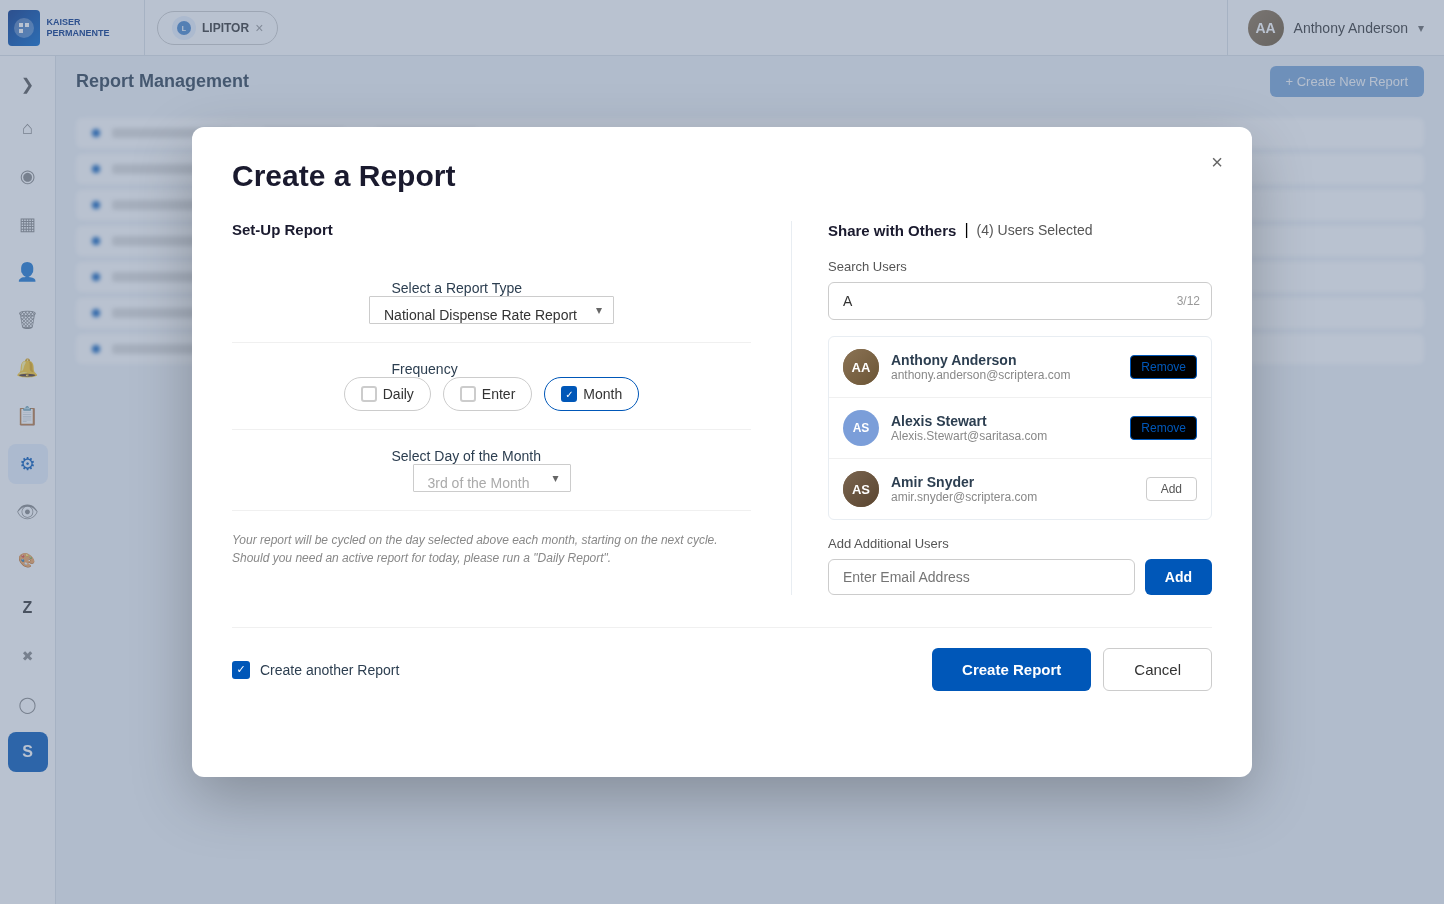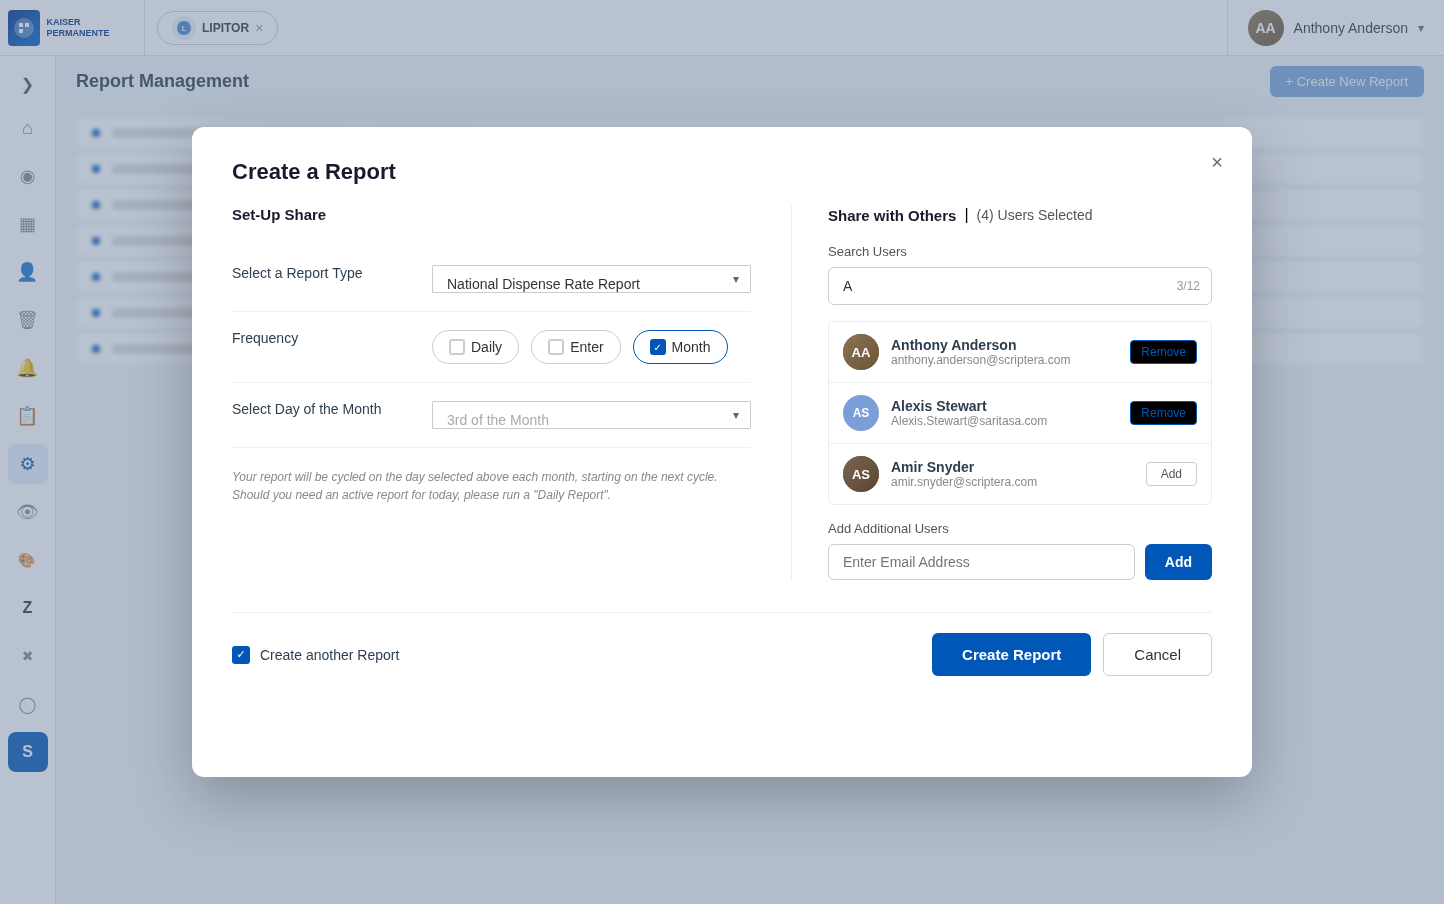--- a/index.html
+++ b/index.html
@@ -96,36 +96,36 @@
       background: rgba(100, 120, 150, 0.45); z-index: 20;
       display: flex; align-items: center; justify-content: center;
     }
 
     
     .modal {
       background: #fff; border-radius: 12px; width: 1060px; min-height: 650px;
       position: relative; padding: 32px 40px 32px 40px;
       box-shadow: 0 20px 60px rgba(0,0,0,0.25);
     }
-    .modal-title { font-size: 22px; font-weight: 700; color: #1a1a2e; margin-bottom: 21px; }
+    .modal-title { font-size: 30px; font-weight: 700; color: #1a1a2e; margin-bottom: 28px; }
     .modal-close {
       position: absolute; top: 20px; right: 20px; width: 30px; height: 30px;
       display: flex; align-items: center; justify-content: center; cursor: pointer;
       color: #666; font-size: 20px; border-radius: 50%;
     }
 
     
     .modal-body { display: flex; gap: 0; }
     .modal-left { flex: 1; padding-right: 40px; border-right: 1px solid #e8edf2; }
     .modal-right { flex: 0 0 420px; padding-left: 36px; }
 
     
     .section-label { font-size: 15px; font-weight: 700; color: #1a1a2e; margin-bottom: 24px; }
     .form-row {
-      display: flex; align-items: flex-start; padding: 18px 0; border-bottom: 1px solid #f0f0f0;
+      display: flex; align-items: center; padding: 18px 0; border-bottom: 1px solid #f0f0f0; flex-direction: column;
     }
     .form-row-label { font-size: 14px; color: #2c3e50; font-weight: 500; width: 200px; flex-shrink: 0; }
     .form-row-control { flex: 1; }
 
     
     .select-wrapper {
       position: relative; display: inline-block; width: 100%;
     }
     .select-box {
       width: 100%; padding: 10px 36px 0 14px; border: 1px solid #ccc;
@@ -339,21 +339,21 @@
 <div class="overlay">
   <div class="modal">
 
     <div class="modal-close">×</div>
 
     <div class="modal-title">Create a Report</div>
 
     <div class="modal-body">
 
       <div class="modal-left">
-        <div class="section-label">Set-Up Share</div>
+        <div class="section-label">Set-Up Report</div>
 
         <div class="form-row">
           <span class="form-row-label">Select a Report Type</span>
           <div class="form-row-control">
             <div class="select-wrapper">
               <select class="select-box">
                 <option>National Dispense Rate Report</option>
                 <option>Daily Report</option>
                 <option>Weekly Report</option>
                 <option>Monthly Report</option>

